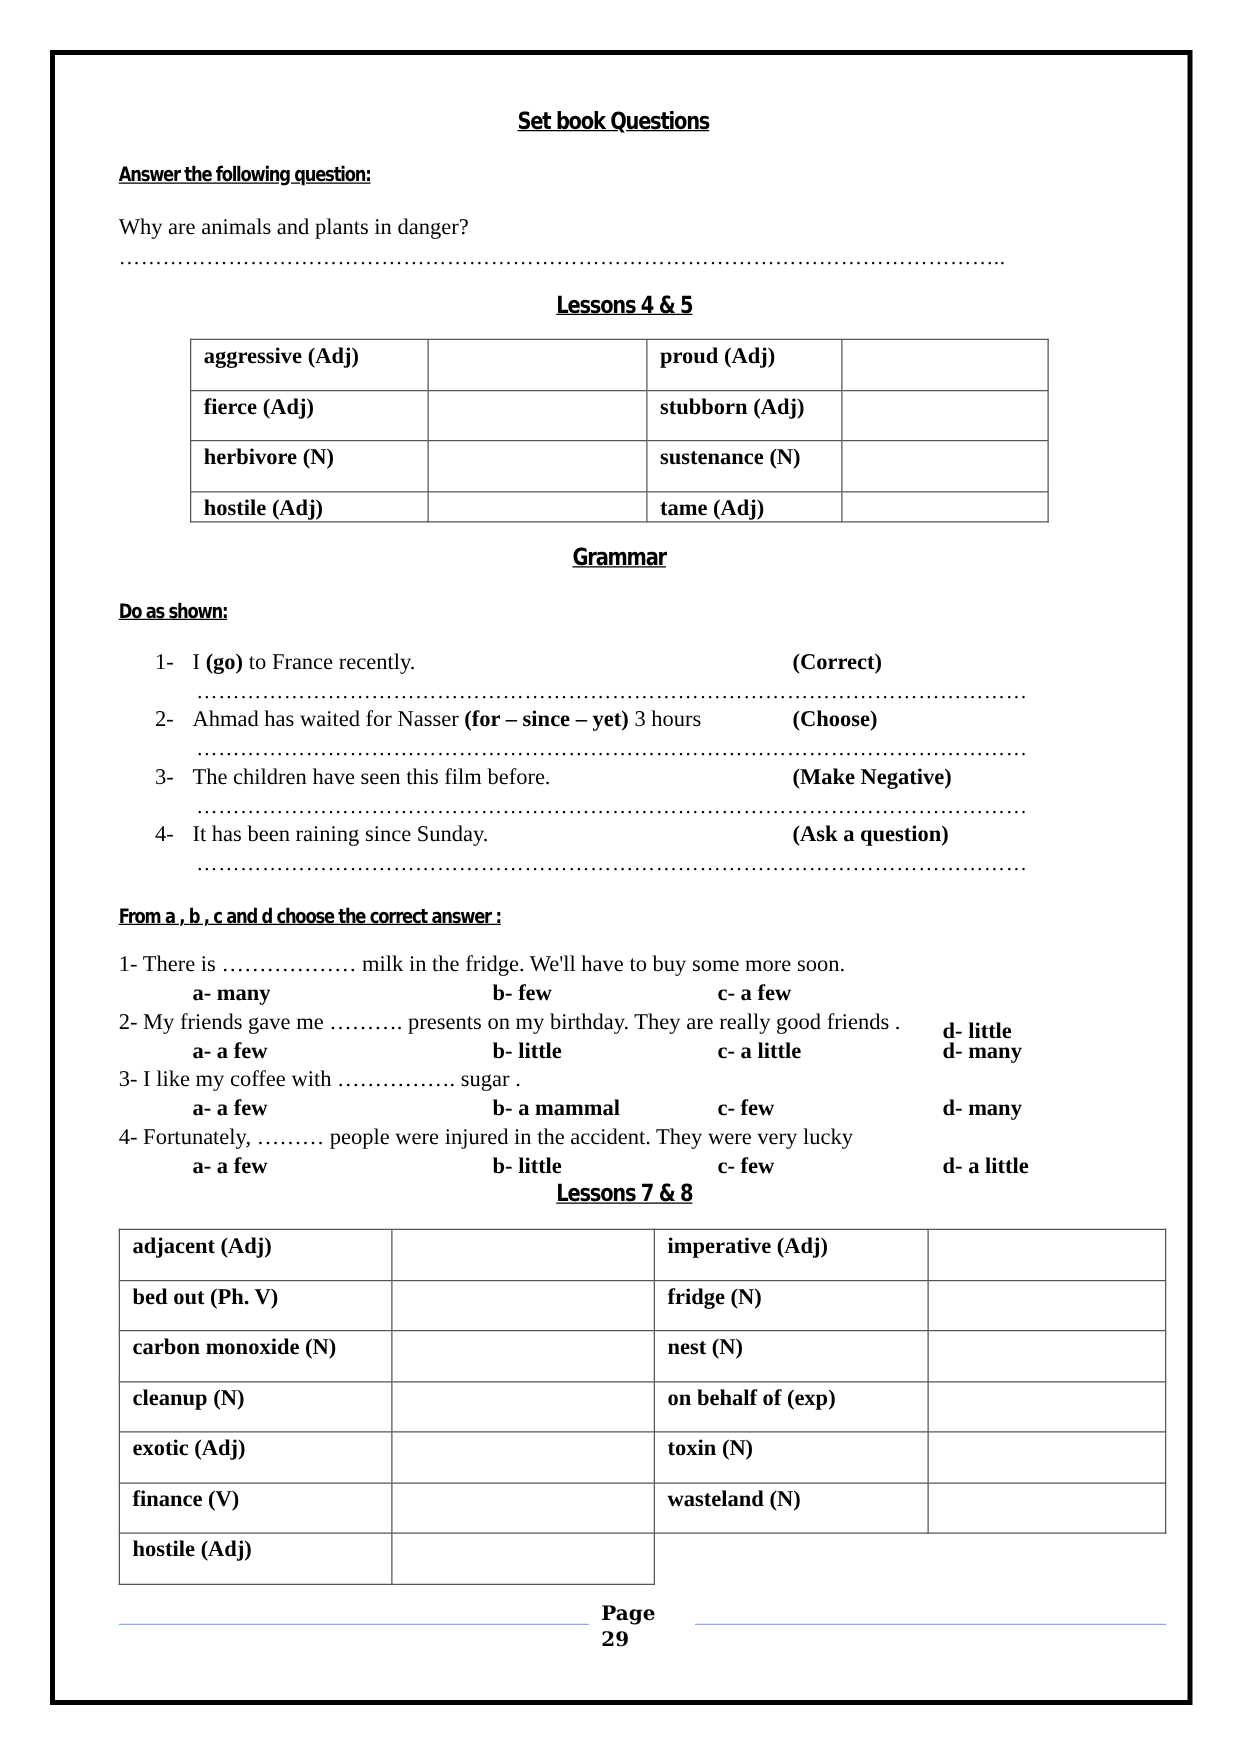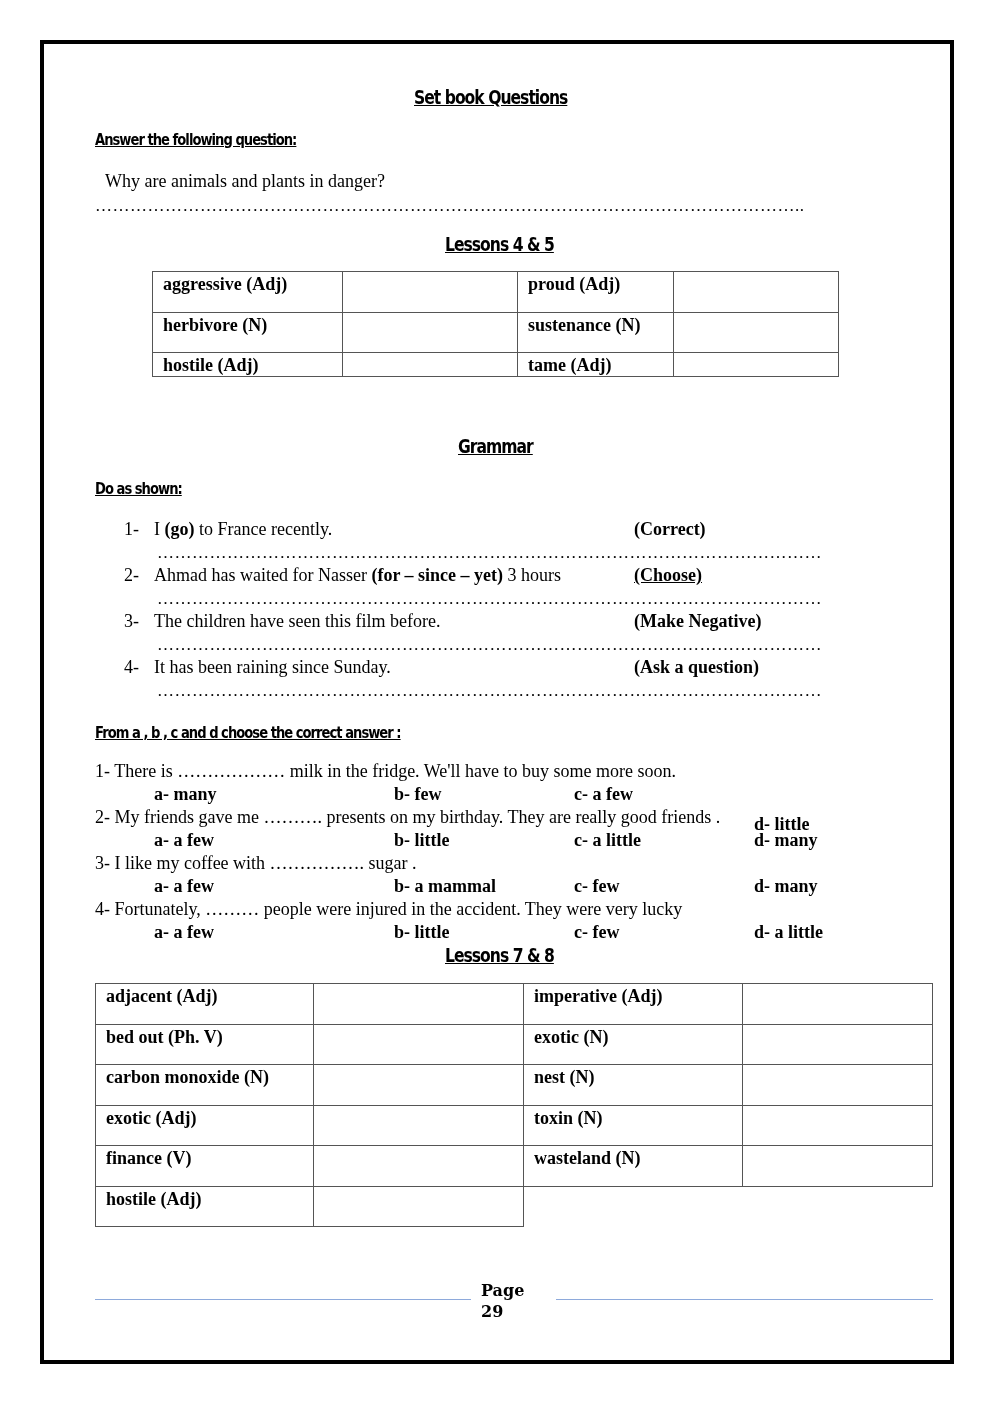--- a/index.html
+++ b/index.html
@@ -18,36 +18,42 @@
   .footer-text { position: absolute; font-family: "DejaVu Serif", serif; font-weight: bold; font-size: 16px; line-height: 21px; }
 </style>
 </head>
 <body>
 
 <div class="frame"></div>
 
 <div class="abs heading h-center" style="left:414px; top:86px;">Set book Questions</div>
 
 <div class="abs heading h-left" style="left:95px; top:130px;">Answer the following question:</div>
-<div class="abs body-text" style="left:105px; top:171px;">Why are animals and plants in danger?</div>
+<div class="abs body-text" style="left:95px; top:171px;">Why are animals and plants in danger?</div>
 <div class="abs dots" style="left:95px; top:196px; width:810px;">…………………………………………………………………………………………………………..</div>
 
 <div class="abs heading h-center" style="left:445px; top:233px;">Lessons 4 &amp; 5</div>
 <table class="vocab" id="tbl45" style="left:152px; top:271px;padding-left:20px;">
   <colgroup>
       <col style="width:190px">
       <col style="width:175px">
       <col style="width:156px">
       <col style="width:165px">
     </colgroup>
   <tbody>
       <tr style="height: 40.5px;">
         <td>aggressive  (Adj)</td>
         <td></td>
         <td>proud (Adj)</td>
+        <td></td>
+      </tr>
+      <tr style="height: 40.5px;">
+        <td>fierce (Adj)</td>
+        <td></td>
+        <td>stubborn (Adj)</td>
         <td></td>
       </tr>
       <tr style="height: 40.5px;">
         <td>herbivore (N)</td>
         <td></td>
         <td>sustenance (N)</td>
         <td></td>
       </tr>
       <tr style="height: 24px;">
         <td>hostile (Adj)</td>
@@ -60,21 +66,21 @@
 
 <div class="abs heading h-center" style="left:458px; top:435px;">Grammar</div>
 <div class="abs heading h-left" style="left:95px; top:479px;">Do as shown:</div>
 <div id="grammar-items">
     <div class="abs body-text" style="left: 124px; top: 519px;">1-</div>
     <div class="abs body-text" style="left: 154px; top: 519px;"><span>I </span><b>(go)</b><span> to France recently.</span></div>
     <div class="abs body-text" style="left: 634px; top: 519px; font-weight: bold;">(Correct)</div>
     <div class="abs dots" style="left: 157px; top: 543px; width: 738px;">……………………………………………………………………………………………………</div>
     <div class="abs body-text" style="left: 124px; top: 565px;">2-</div>
     <div class="abs body-text" style="left: 154px; top: 565px;"><span>Ahmad has waited for Nasser </span><b>(for – since – yet)</b><span> 3 hours</span></div>
-    <div class="abs body-text" style="left: 634px; top: 565px; font-weight: bold; text-decoration: underline;">(Choose)</div>
+    <div class="abs body-text" style="left: 634px; top: 565px; font-weight: bold;">(Choose)</div>
     <div class="abs dots" style="left: 157px; top: 589px; width: 738px;">……………………………………………………………………………………………………</div>
     <div class="abs body-text" style="left: 124px; top: 611px;">3-</div>
     <div class="abs body-text" style="left: 154px; top: 611px; text-align: right;"><span>The children have seen this film before.</span><b></b><span></span></div>
     <div class="abs body-text" style="left: 634px; top: 611px; font-weight: bold;">(Make Negative)</div>
     <div class="abs dots" style="left: 157px; top: 635px; width: 738px;">……………………………………………………………………………………………………</div>
     <div class="abs body-text" style="left: 124px; top: 657px;">4-</div>
     <div class="abs body-text" style="left: 154px; top: 657px;"><span>It has been raining since Sunday.</span><b></b><span></span></div>
     <div class="abs body-text" style="left: 634px; top: 657px; font-weight: bold;">(Ask a question)</div>
     <div class="abs dots" style="left: 157px; top: 681px; width: 738px;">……………………………………………………………………………………………………</div>
   </div>
@@ -114,27 +120,33 @@
   <tbody>
       <tr style="height: 40.5px;">
         <td>adjacent (Adj)</td>
         <td></td>
         <td>imperative (Adj)</td>
         <td></td>
       </tr>
       <tr style="height: 40.5px;">
         <td>bed out (Ph. V)</td>
         <td></td>
-        <td>exotic (N)</td>
+        <td>fridge (N)</td>
         <td></td>
       </tr>
       <tr style="height: 40.5px;">
         <td>carbon monoxide (N)</td>
         <td></td>
         <td>nest  (N)</td>
+        <td></td>
+      </tr>
+      <tr style="height: 40.5px;">
+        <td>cleanup (N)</td>
+        <td></td>
+        <td>on behalf of (exp)</td>
         <td></td>
       </tr>
       <tr style="height: 40.5px;">
         <td>exotic (Adj)</td>
         <td></td>
         <td>toxin (N)</td>
         <td></td>
       </tr>
       <tr style="height: 40.5px;">
         <td>finance (V)</td>

